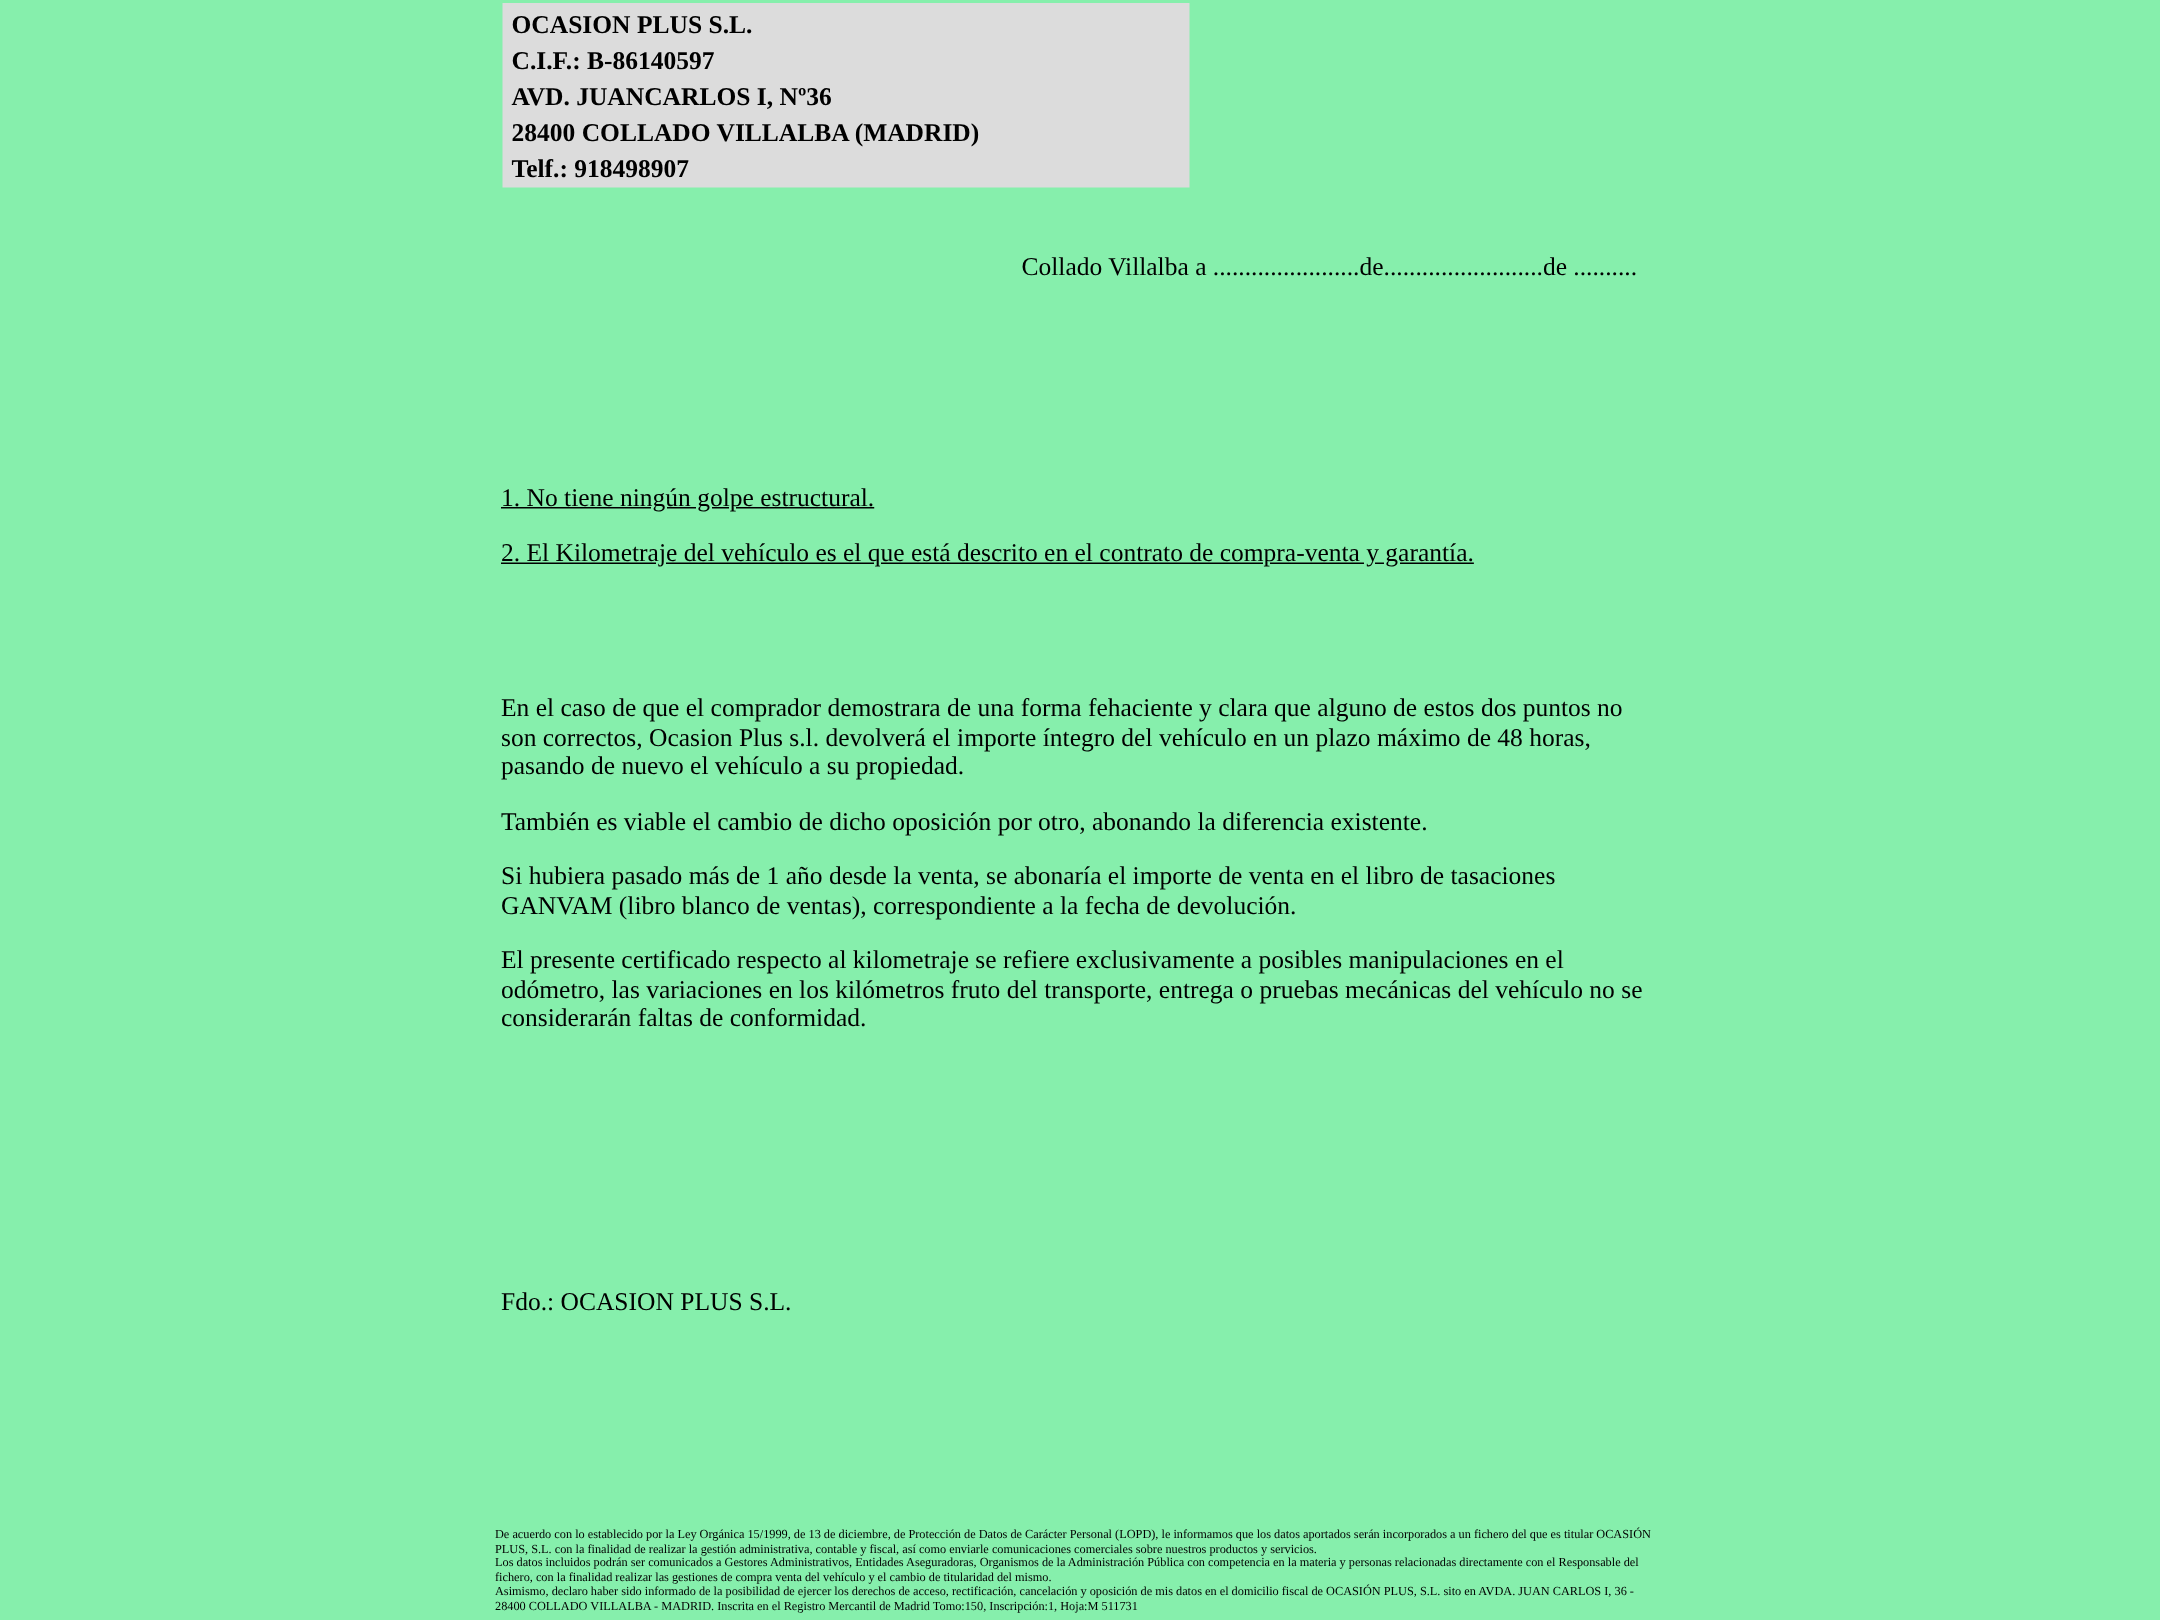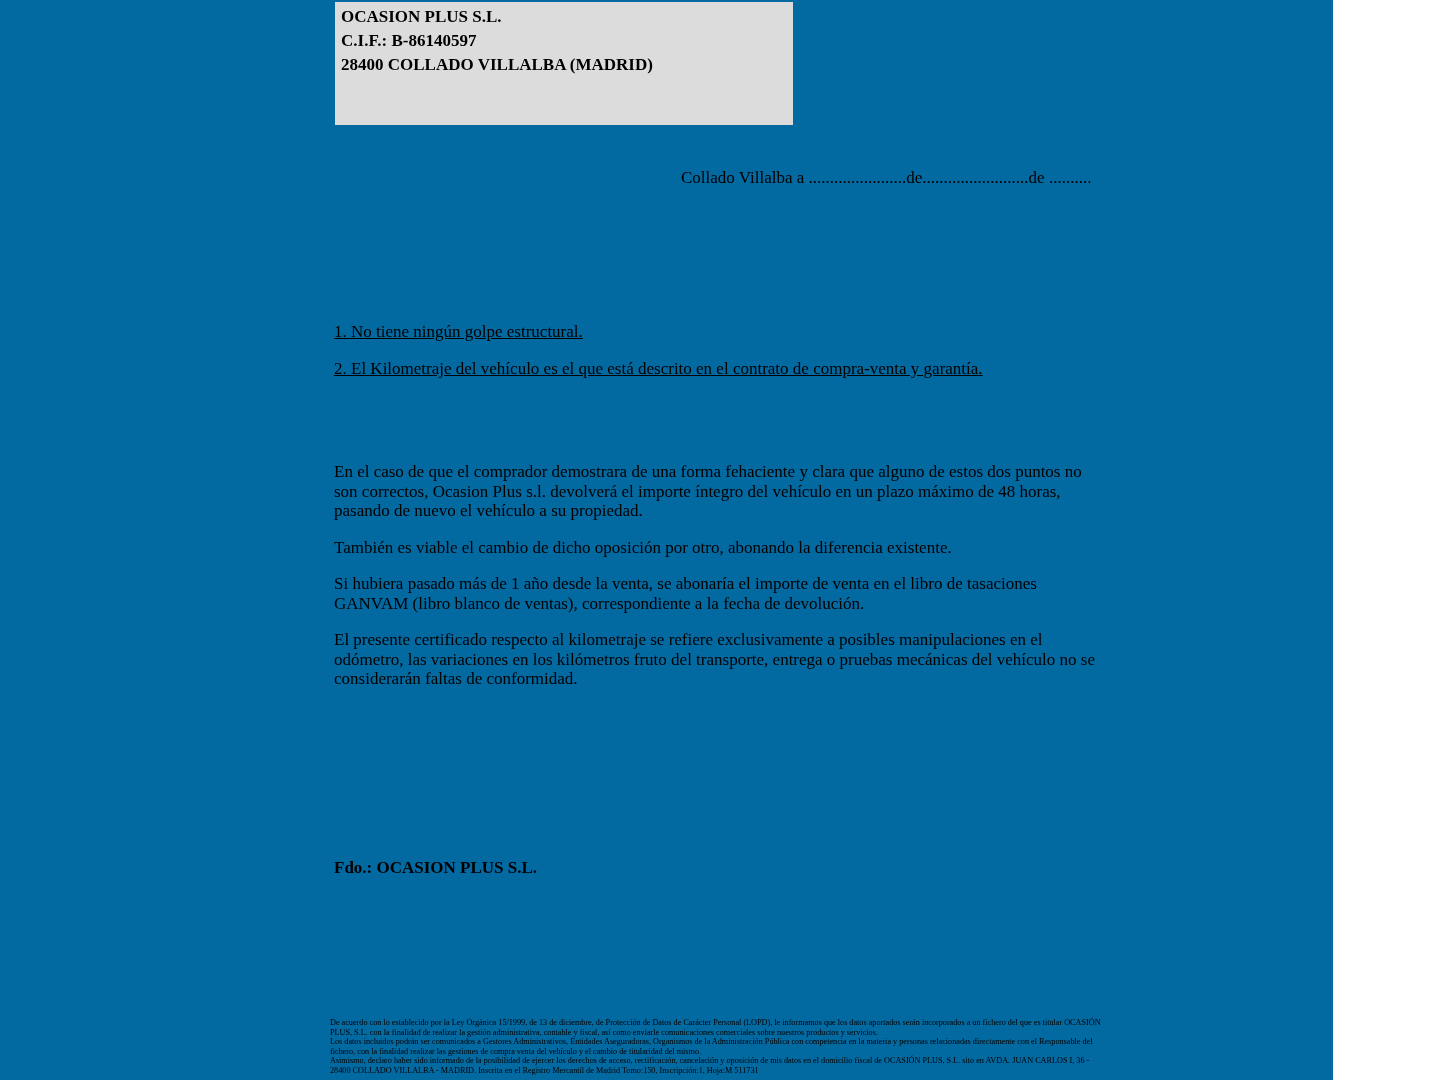--- a/index.html
+++ b/index.html
@@ -2,23 +2,23 @@
 <html><head>
 <meta charset="utf-8">
 <style>
   html, body {
     margin: 0;
     padding: 0;
     background: #ffffff;
   }
   .page {
     position: relative;
-    width: 1333px;
+    width: 1440px;
     height: 1080px;
-    background: #0369a1;
+    background: #86efac;
     font-family: "Liberation Serif", "DejaVu Serif", serif;
     color: #000000;
     overflow: hidden;
   }
   .company-box {
     position: absolute;
     left: 335px;
     top: 2px;
     width: 458px;
     height: 123px;
@@ -68,40 +68,41 @@
     width: 762px;
     font-size: 17px;
     line-height: 19.5px;
   }
   .paragraphs .para { margin: 0 0 17px 0; }
   .signature {
     position: absolute;
     left: 334px;
     top: 858px;
     font-size: 17px;
-    font-weight: bold;
   }
   .legal {
     position: absolute;
     left: 330px;
     top: 1018px;
     width: 772px;
     font-size: 8.2px;
     line-height: 9.6px;
   }
 </style>
 </head>
 <body>
 
 <div class="page">
 
   <div class="company-box">
     <div>OCASION PLUS S.L.</div>
     <div>C.I.F.: B-86140597</div>
+    <div>AVD. JUANCARLOS I, Nº36</div>
     <div>28400 COLLADO VILLALBA (MADRID)</div>
+    <div>Telf.: 918498907</div>
   </div>
 
   <div class="date-line">Collado Villalba a .......................de.........................de ..........</div>
 
 
   <div class="point p1">1. No tiene ningún golpe estructural.</div>
   <div class="point p2">2. El Kilometraje del vehículo es el que está descrito en el contrato de compra-venta y garantía.</div>
 
   <div class="paragraphs">
     <div class="para">En el caso de que el comprador demostrara de una forma fehaciente y clara que alguno de estos dos puntos no son correctos, Ocasion Plus s.l. devolverá el importe íntegro del vehículo en un plazo máximo de 48 horas, pasando de nuevo el vehículo a su propiedad.</div>

